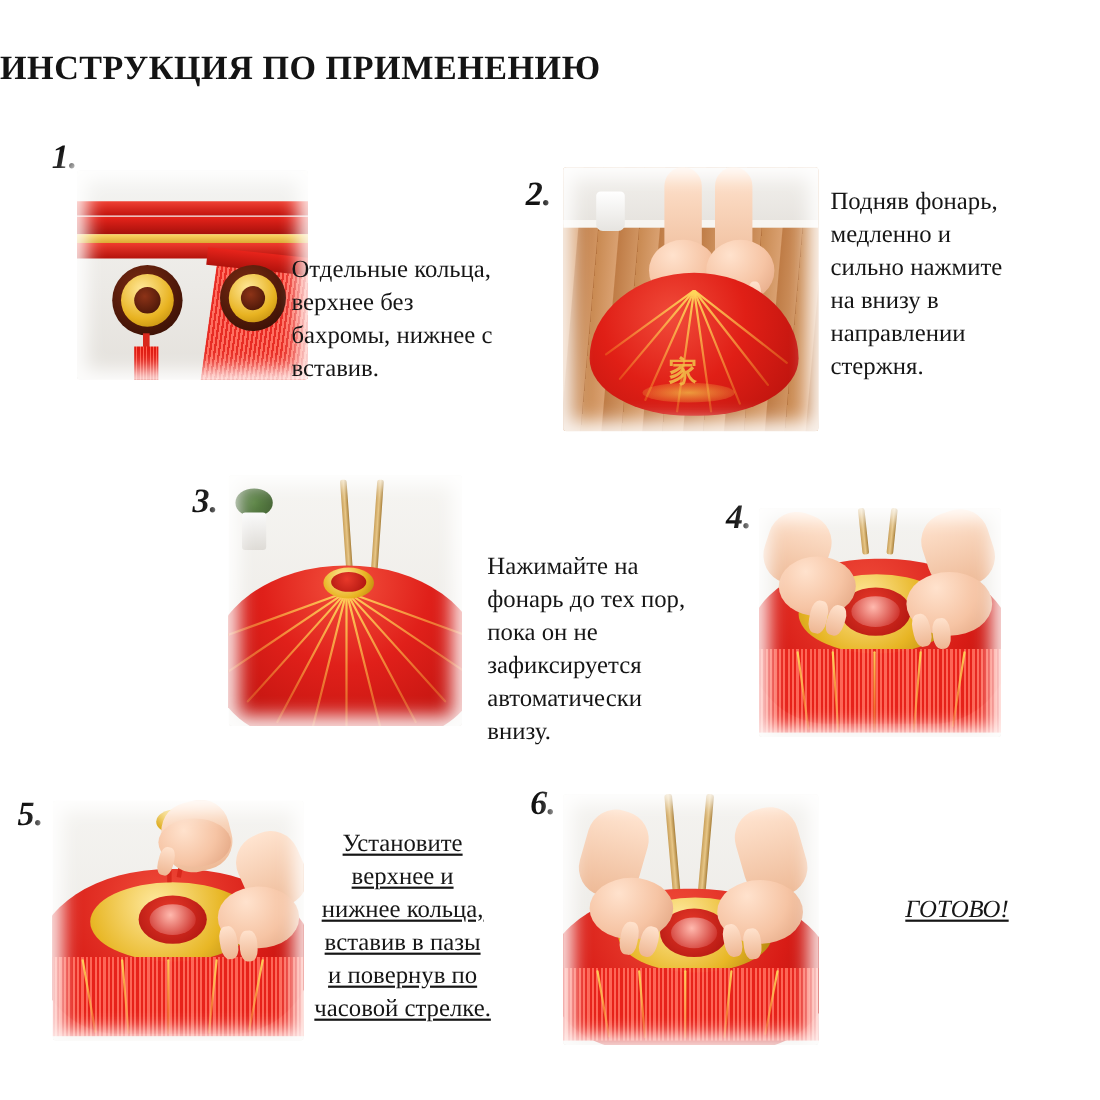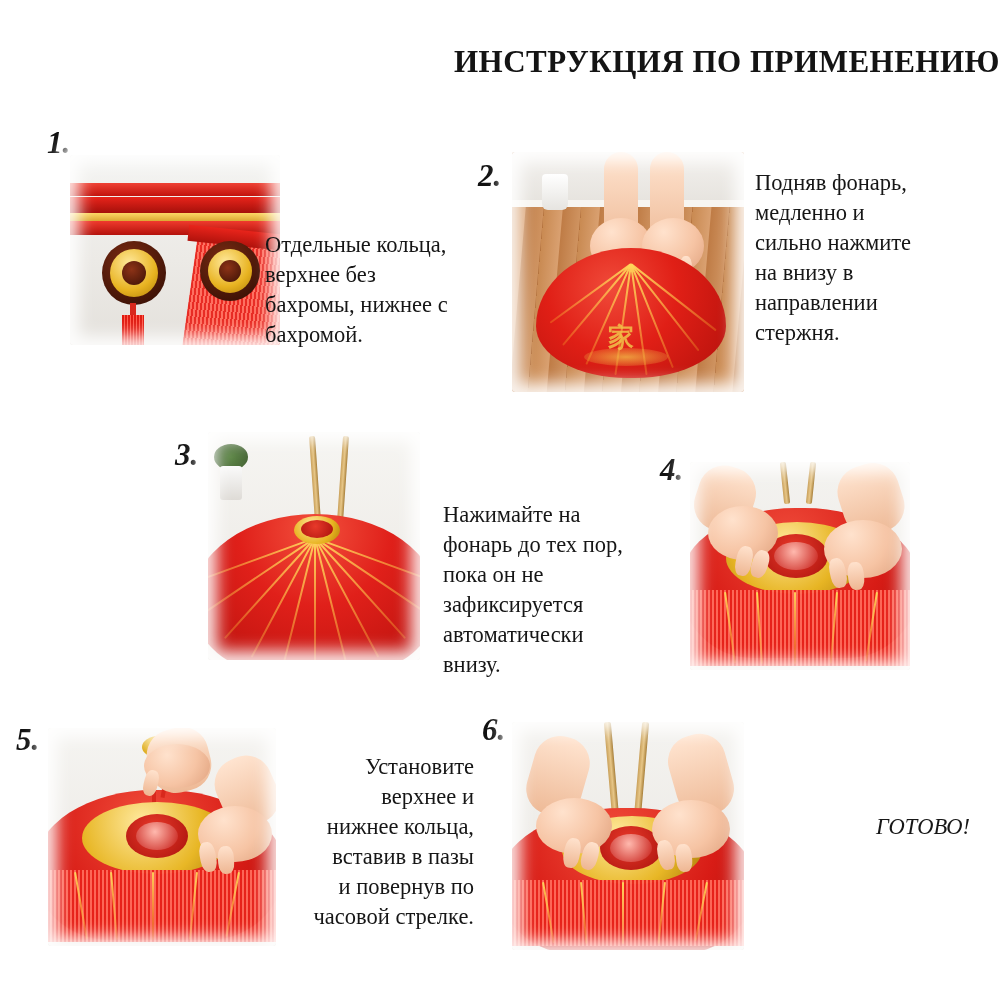--- a/index.html
+++ b/index.html
@@ -14,21 +14,21 @@
     font-family: "Liberation Serif", serif;
     color: #1a1a1a;
     overflow: hidden;
   }
 
   .page-title {
     position: absolute;
     top: 44px;
     left: 0;
     width: 1000px;
-    text-align: right;
+    text-align: left;
     font-family: "Liberation Serif", serif;
     font-weight: bold;
     font-size: 31px;
     letter-spacing: 0.5px;
     color: #141414;
   }
 
   .step {
     position: absolute;
   }
@@ -43,21 +43,21 @@
   }
 
   .caption {
     position: absolute;
     font-family: "Liberation Serif", serif;
     font-size: 22.5px;
     line-height: 1.33;
     color: #161616;
     white-space: pre-line;
   }
-  .caption.center { text-align: right; }
+  .caption.center { text-align: center; text-decoration: underline; }
   .caption.left { text-align: left; }
 
   
   .photo {
     position: absolute;
     overflow: hidden;
     border-radius: 3px;
     box-shadow: 0 0 14px 10px rgba(255,255,255,0.95);
   }
   .photo .bg { position: absolute; inset: 0; }
@@ -192,21 +192,21 @@
     <div class="el" style="left:149px; top:105px; width:22px; height:22px; border-radius:50%; background:radial-gradient(circle at 40% 35%,#8d3317,#3c1105);"></div>
 
     <div class="el" style="left:60px; top:148px; width:6px; height:14px; background:#d8281c;"></div>
     <div class="tassel" style="left:52px; top:160px; width:22px; height:34px;"></div>
     <div class="vig"></div>
   </div>
 
   <div class="caption left" style="left:265px; top:230px; width:240px;">Отдельные кольца,
 верхнее без
 бахромы, нижнее с
-бахромой.</div>
+вставив.</div>
 </div>
 
 <div class="step">
   <div class="step-num" style="left:478px; top:158px;">2.</div>
 
   <div class="photo" style="left:512px; top:152px; width:232px; height:240px;">
     <div class="bg wood"></div>
     <div class="wall" style="left:0; top:0; width:232px; height:52px;"></div>
     <div class="el" style="left:0; top:48px; width:232px; height:7px; background:#f7f5f1;"></div>
 

